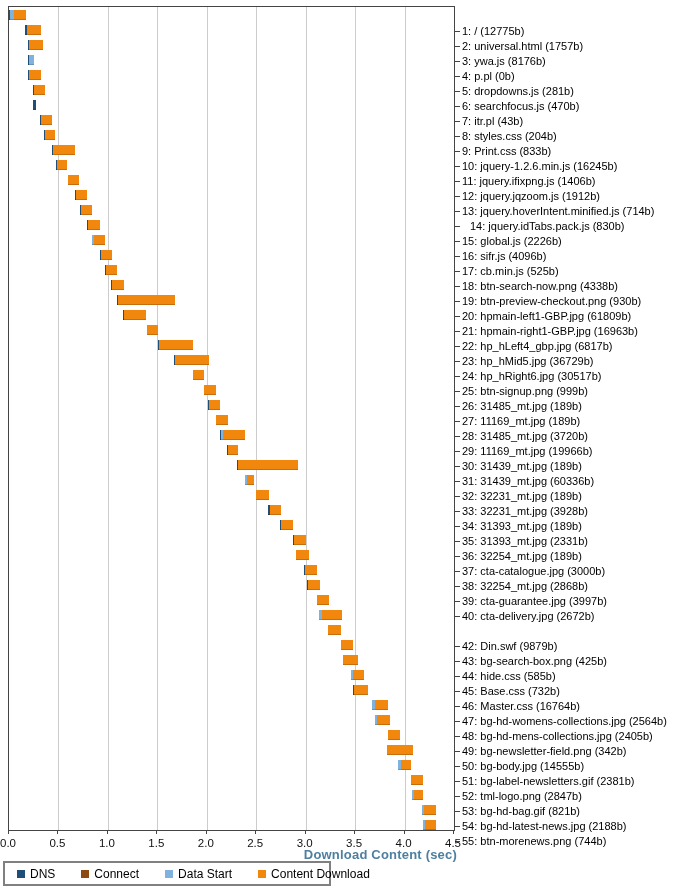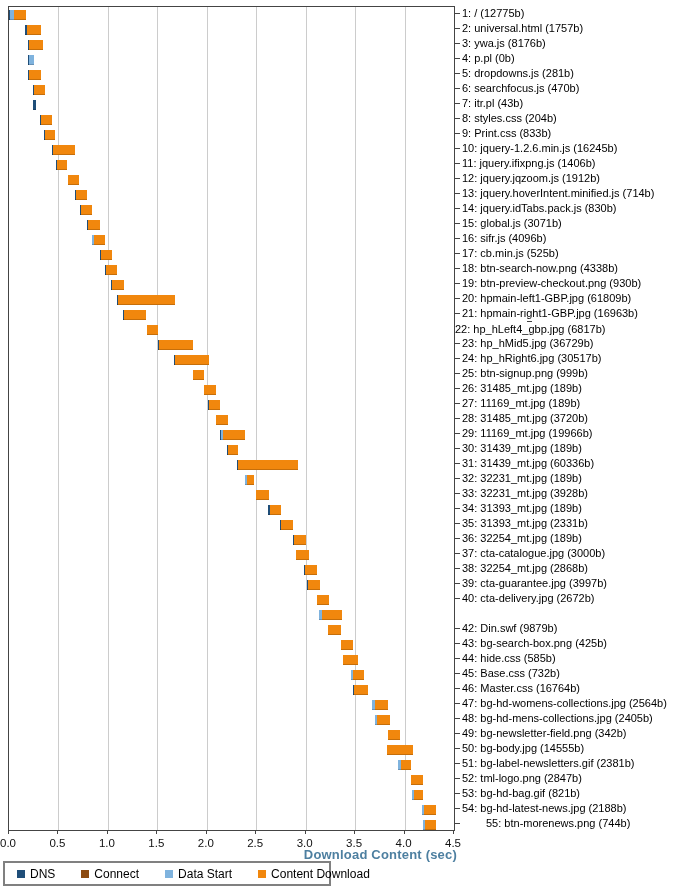--- a/index.html
+++ b/index.html
@@ -6,21 +6,21 @@
   .screen{
     position:relative;width:692px;height:893px;background:#fff;overflow:hidden;
     font-family:"Liberation Sans", sans-serif;
   }
   .plot{
     position:absolute;left:8px;top:6px;width:447px;height:825px;
     border:1px solid #444;box-sizing:border-box;background:#fff;
   }
   .gridline{position:absolute;top:0;bottom:0;width:1px;background:#ccc;}
   .bar-seg{position:absolute;height:10px;box-shadow:inset 0 -1px 0 rgba(0,0,0,0.18);}
-  .cat-labels{position:absolute;left:0;top:0;width:692px;height:685px;pointer-events:none;}
+  .cat-labels{position:absolute;left:0;top:18px;width:692px;height:685px;pointer-events:none;}
   .cat-row{position:absolute;left:455px;display:flex;align-items:center;height:15px;}
   .cat-tick{width:5px;height:1px;background:#444;margin-right:2px;flex:0 0 auto;}
   .cat-text{font-size:11px;color:#000;white-space:nowrap;line-height:15px;}
   .x-tick{position:absolute;top:830px;width:1px;height:4px;background:#444;}
   .x-ticklabel{position:absolute;top:837px;transform:translateX(-50%);font-size:11.5px;color:#111;}
   .x-title{
     position:absolute;top:847px;right:235px;font-size:13px;color:#4d7fa0;
     font-weight:bold;letter-spacing:0.2px;
   }
   .legend{
@@ -190,27 +190,27 @@
         <span class="cat-text">11: jquery.ifixpng.js (1406b)</span>
       </div>
       <div class="cat-row" style="top: 171px;">
         <div class="cat-tick"></div>
         <span class="cat-text">12: jquery.jqzoom.js (1912b)</span>
       </div>
       <div class="cat-row" style="top: 186px;">
         <div class="cat-tick"></div>
         <span class="cat-text">13: jquery.hoverIntent.minified.js (714b)</span>
       </div>
-      <div class="cat-row" style="top: 201px;">
+      <div class="cat-row" style="top: 201px; gap: 8px;">
         <div class="cat-tick"></div>
         <span class="cat-text">14: jquery.idTabs.pack.js (830b)</span>
       </div>
       <div class="cat-row" style="top: 216px;">
         <div class="cat-tick"></div>
-        <span class="cat-text">15: global.js (3071b)</span>
+        <span class="cat-text">15: global.js (2226b)</span>
       </div>
       <div class="cat-row" style="top: 231px;">
         <div class="cat-tick"></div>
         <span class="cat-text">16: sifr.js (4096b)</span>
       </div>
       <div class="cat-row" style="top: 246px;">
         <div class="cat-tick"></div>
         <span class="cat-text">17: cb.min.js (525b)</span>
       </div>
       <div class="cat-row" style="top: 261px;">
@@ -222,21 +222,21 @@
         <span class="cat-text">19: btn-preview-checkout.png (930b)</span>
       </div>
       <div class="cat-row" style="top: 291px;">
         <div class="cat-tick"></div>
         <span class="cat-text">20: hpmain-left1-GBP.jpg (61809b)</span>
       </div>
       <div class="cat-row" style="top: 306px;">
         <div class="cat-tick"></div>
         <span class="cat-text">21: hpmain-right1-GBP.jpg (16963b)</span>
       </div>
-      <div class="cat-row" style="top: 321px; flex-direction: column;">
+      <div class="cat-row" style="top: 321px;">
         <div class="cat-tick"></div>
         <span class="cat-text">22: hp_hLeft4_gbp.jpg (6817b)</span>
       </div>
       <div class="cat-row" style="top: 336px;">
         <div class="cat-tick"></div>
         <span class="cat-text">23: hp_hMid5.jpg (36729b)</span>
       </div>
       <div class="cat-row" style="top: 351px;">
         <div class="cat-tick"></div>
         <span class="cat-text">24: hp_hRight6.jpg (30517b)</span>
@@ -350,21 +350,21 @@
         <span class="cat-text">52: tml-logo.png (2847b)</span>
       </div>
       <div class="cat-row" style="top: 786px;">
         <div class="cat-tick"></div>
         <span class="cat-text">53: bg-hd-bag.gif (821b)</span>
       </div>
       <div class="cat-row" style="top: 801px;">
         <div class="cat-tick"></div>
         <span class="cat-text">54: bg-hd-latest-news.jpg (2188b)</span>
       </div>
-      <div class="cat-row" style="top: 816px; gap: 24px;">
+      <div class="cat-row" style="top: 816px;">
         <div class="cat-tick"></div>
         <span class="cat-text">55: btn-morenews.png (744b)</span>
       </div>
     </div>
   <div id="xAxis">
       <div class="x-tick" style="left: 8px; background: rgb(68, 68, 68);"></div>
       <div class="x-ticklabel" style="left: 8px; color: rgb(17, 17, 17);">0.0</div>
       <div class="x-tick" style="left: 57.4px; background: rgb(68, 68, 68);"></div>
       <div class="x-ticklabel" style="left: 57.4px; color: rgb(17, 17, 17);">0.5</div>
       <div class="x-tick" style="left: 106.9px; background: rgb(68, 68, 68);"></div>

